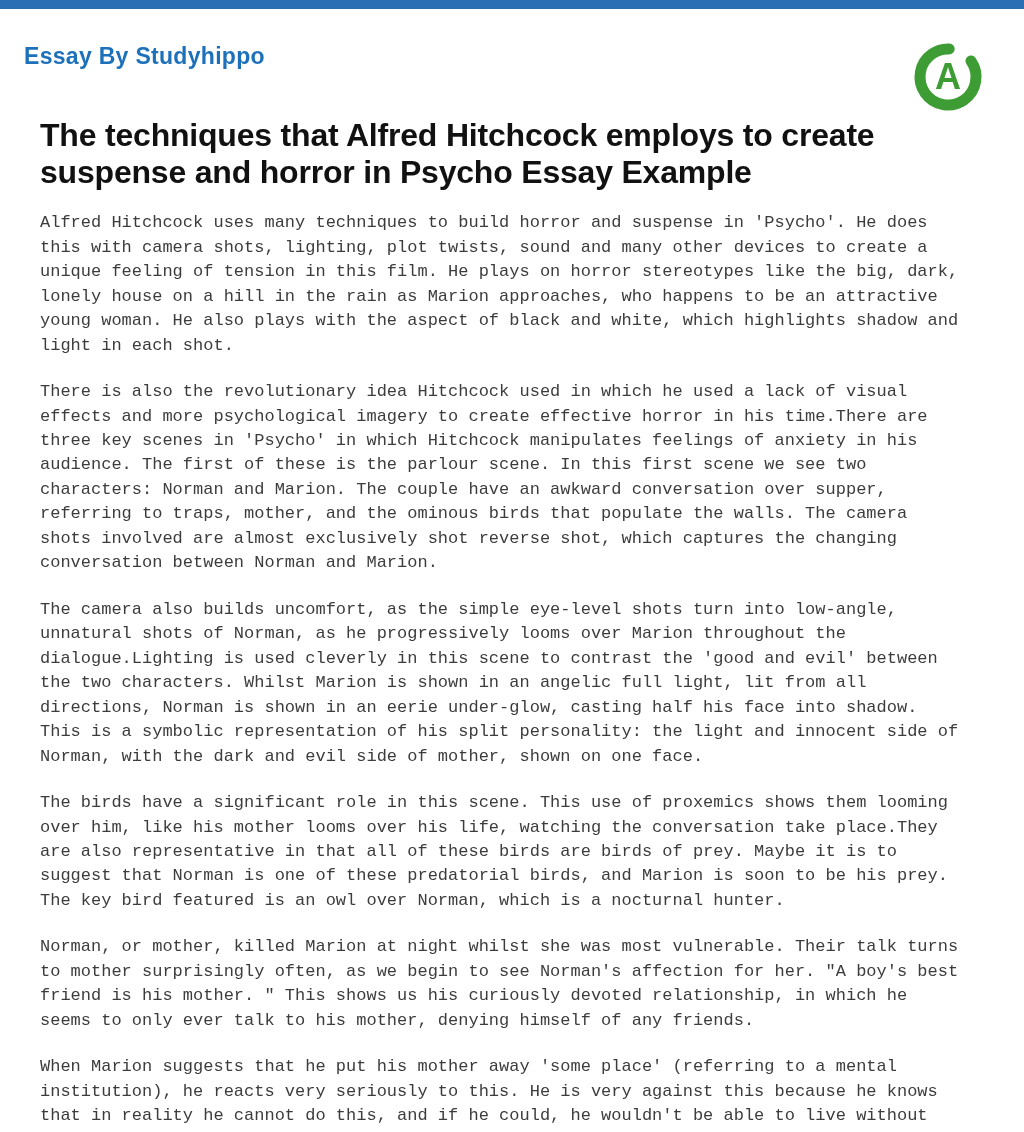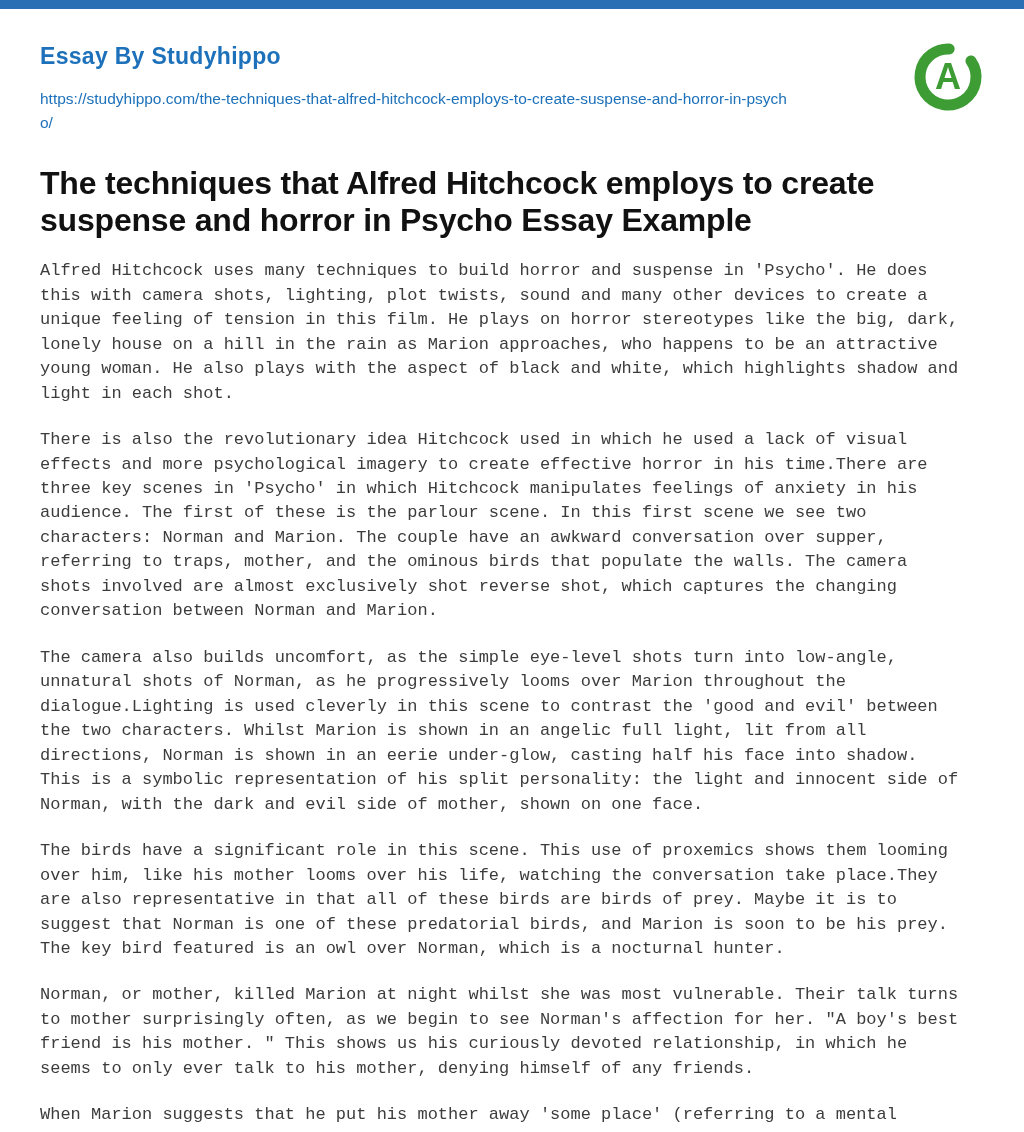--- a/index.html
+++ b/index.html
@@ -11,21 +11,21 @@
     font-family: "Liberation Sans", sans-serif;
     position: relative;
   }
   .top-bar {
     width: 100%;
     height: 9px;
     background: var(--top-bar-color, #2a6eb4);
   }
   .header {
     position: relative;
-    padding: 34px 40px 8px 40px;
+    padding: 34px 40px 8px 24px;
   }
   .site-title {
     color: var(--link-color, #1d71ba);
     font-size: 23px;
     font-weight: bold;
     letter-spacing: 0.3px;
     margin-bottom: 17px;
   }
   .page-url {
     display: block;
@@ -65,21 +65,20 @@
   }
 </style>
 </head>
 <body>
 
 <div class="top-bar"></div>
 
 <header class="header">
   <div class="header-text">
     <div class="site-title">Essay By Studyhippo</div>
-    <a class="page-url" href="#">https://studyhippo.com/the-techniques-that-alfred-hitchcock-employs-to-create-suspense-and-horror-in-psycho/</a>
   </div>
   <svg class="logo" viewBox="0 0 72 72">
     <circle cx="36" cy="36" r="28" fill="none" stroke="#3e9c35" stroke-width="11" stroke-linecap="round" stroke-dasharray="150 25.9" transform="rotate(-35 36 36)"></circle>
     <text x="36" y="48" text-anchor="middle" font-family="Liberation Sans, sans-serif" font-size="36" font-weight="bold" fill="#3e9c35">A</text>
   </svg>
 </header>
 
 <main class="article">
   <h1 class="article-title">The techniques that Alfred Hitchcock employs to create suspense and horror in Psycho Essay Example</h1>
 

